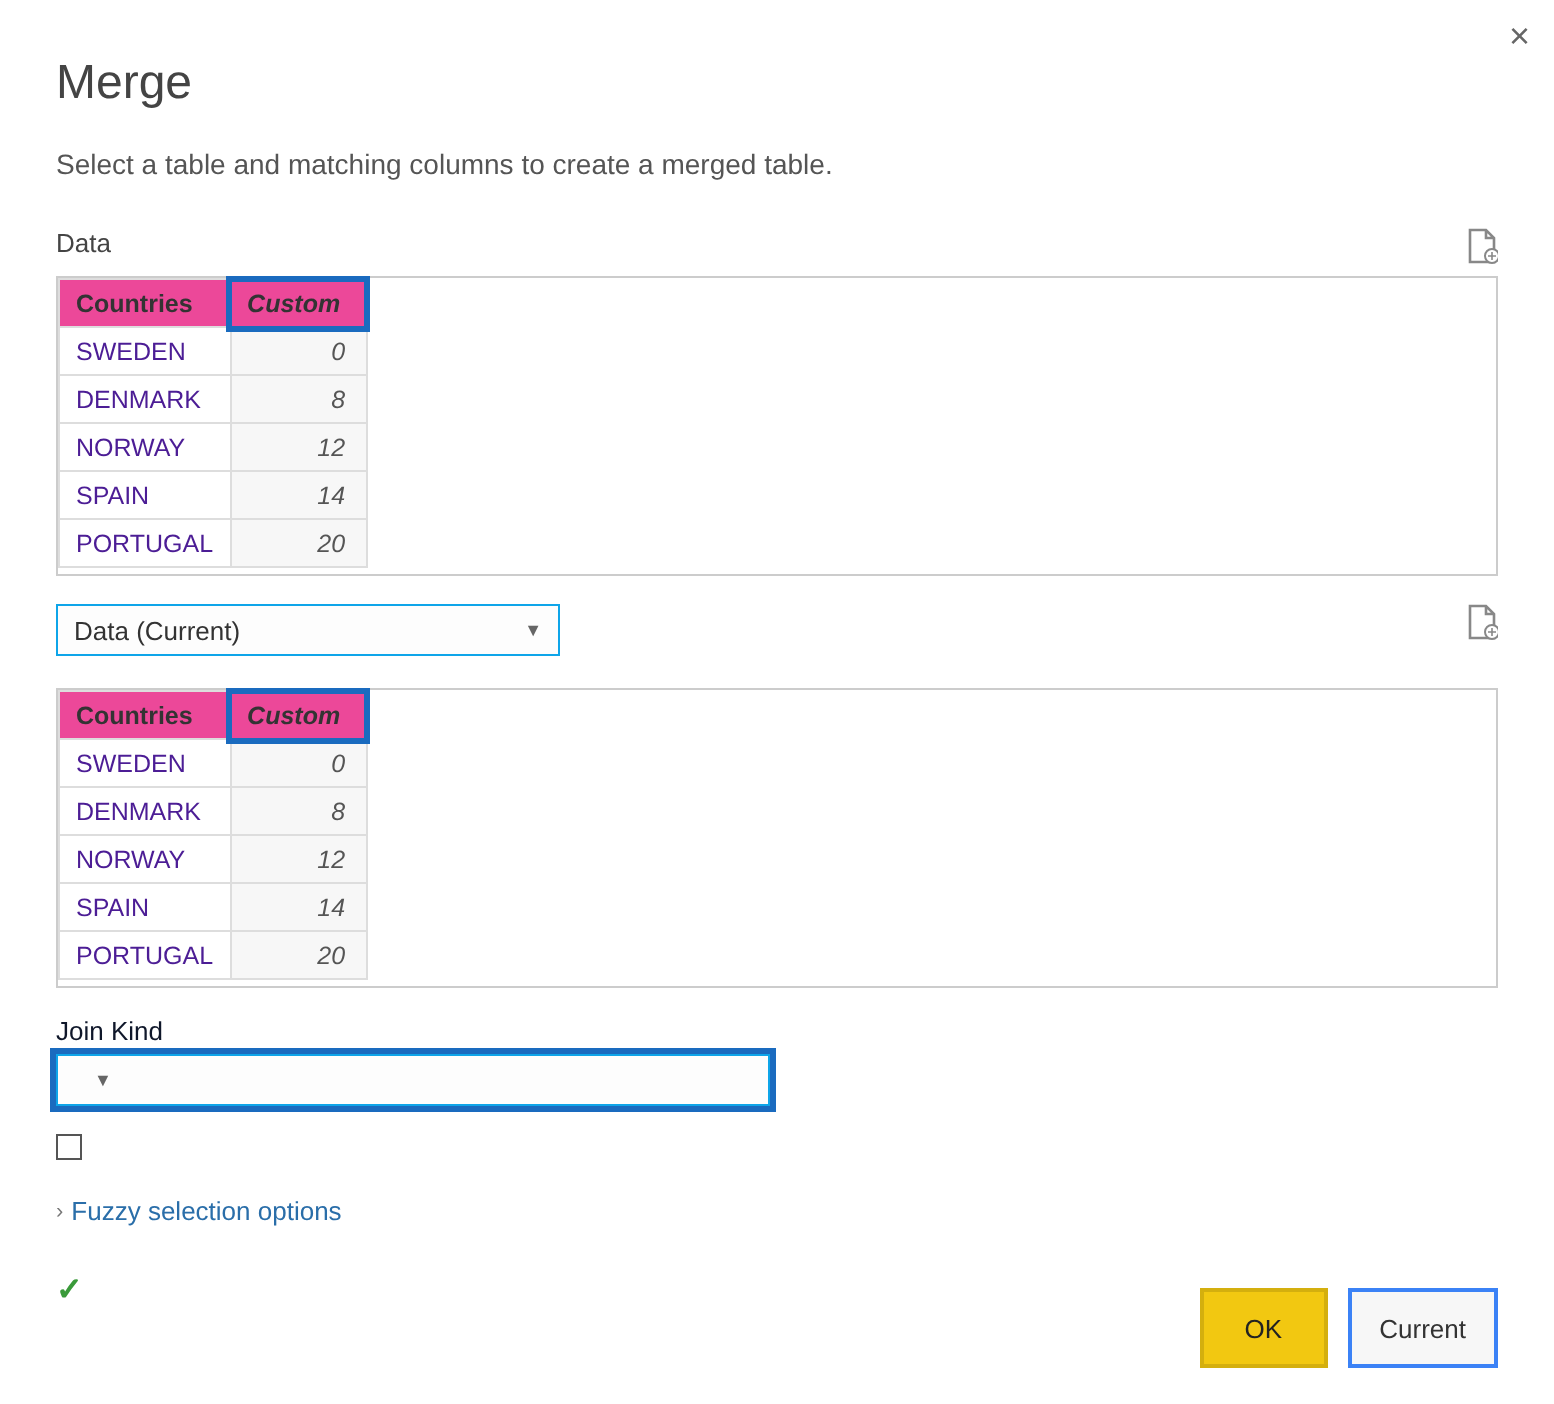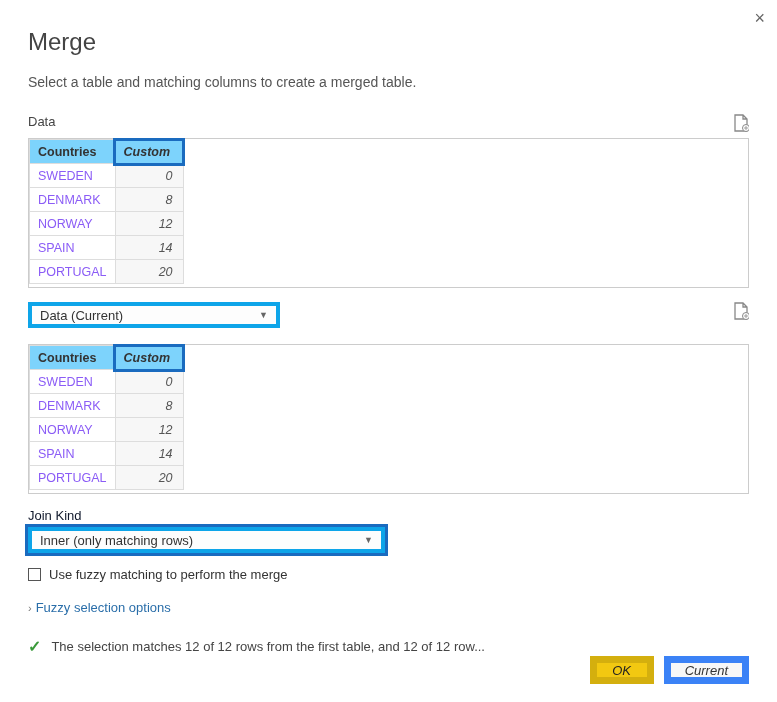--- a/index.html
+++ b/index.html
@@ -61,48 +61,48 @@
       font-size: 12.5px;
     }
     table.data-grid th, table.data-grid td {
       border: 1px solid #ddd;
       padding: 4px 8px;
       text-align: left;
       height: 24px;
       background: #fff;
     }
     table.data-grid th {
-      background: #7dd3fc;
+      background: #ec4899;
       font-weight: 600;
       color: #333;
     }
     table.data-grid th.col-countries { width: 82px; }
     table.data-grid th.col-custom { width: 68px; }
     table.data-grid th.highlighted {
       outline: 3px solid #1a6bbf;
       outline-offset: -1px;
       position: relative;
       z-index: 2;
       font-style: italic;
     }
     table.data-grid td.num {
       text-align: right;
       font-style: italic;
       color: #555;
       background: #f7f7f7;
       padding-right: 10px;
     }
     table.data-grid td.txt {
-      color: #8b5cf6;
+      color: #4c1d95;
     }
     .dropdown {
       display: inline-flex;
       justify-content: space-between;
       align-items: center;
-      border: 4px solid #0ea5e9;
+      border: 1px solid #0ea5e9;
       background: #fdfdfd;
       height: 26px;
       padding: 0 8px;
       font-size: 13px;
       color: #333;
       cursor: pointer;
     }
     .dropdown .caret {
       font-size: 9px;
       color: #666;
@@ -159,31 +159,30 @@
     }
     .footer-btns {
       position: absolute;
       bottom: 18px;
       right: 28px;
       display: flex;
       gap: 10px;
     }
     .btn {
       min-width: 64px;
-      height: 28px;
-      border: 7px solid #3b82f6;
+      height: 40px;
+      border: 2px solid #3b82f6;
       background: #f7f7f7;
       font-size: 13px;
       color: #333;
       cursor: pointer;
       display: inline-flex;
       align-items: center;
       justify-content: center;
       padding: 0 14px;
-      font-style: italic;
     }
     .btn-primary {
       background: #f2c811;
       border-color: #d4af0e;
       color: #222;
     }
   </style>
 </head>
 <body>
 
@@ -280,37 +279,34 @@
       <tr>
           <td class="txt">PORTUGAL</td>
           <td class="num">20</td>
         </tr>
     </tbody>
   </table>
 </div>
 
 <div class="join-kind-label">Join Kind</div>
 <div class="dropdown dropdown-join">
-  <span>Inner (only matching rows)</span>
   <span class="caret">▼</span>
 </div>
 
 <div class="checkbox-row">
   <span class="checkbox-box"></span>
-  <span>Use fuzzy matching to perform the merge</span>
 </div>
 
 <div class="expander">
   <span class="chev">›</span>
   <span>Fuzzy selection options</span>
 </div>
 
 <div class="status-row">
   <span class="checkmark">✓</span>
-  <span>The selection matches 12 of 12 rows from the first table, and 12 of 12 row...</span>
 </div>
 
 <div class="footer-btns">
   <button class="btn btn-primary">OK</button>
   <button class="btn">Current</button>
 </div>
 
 
 
 

